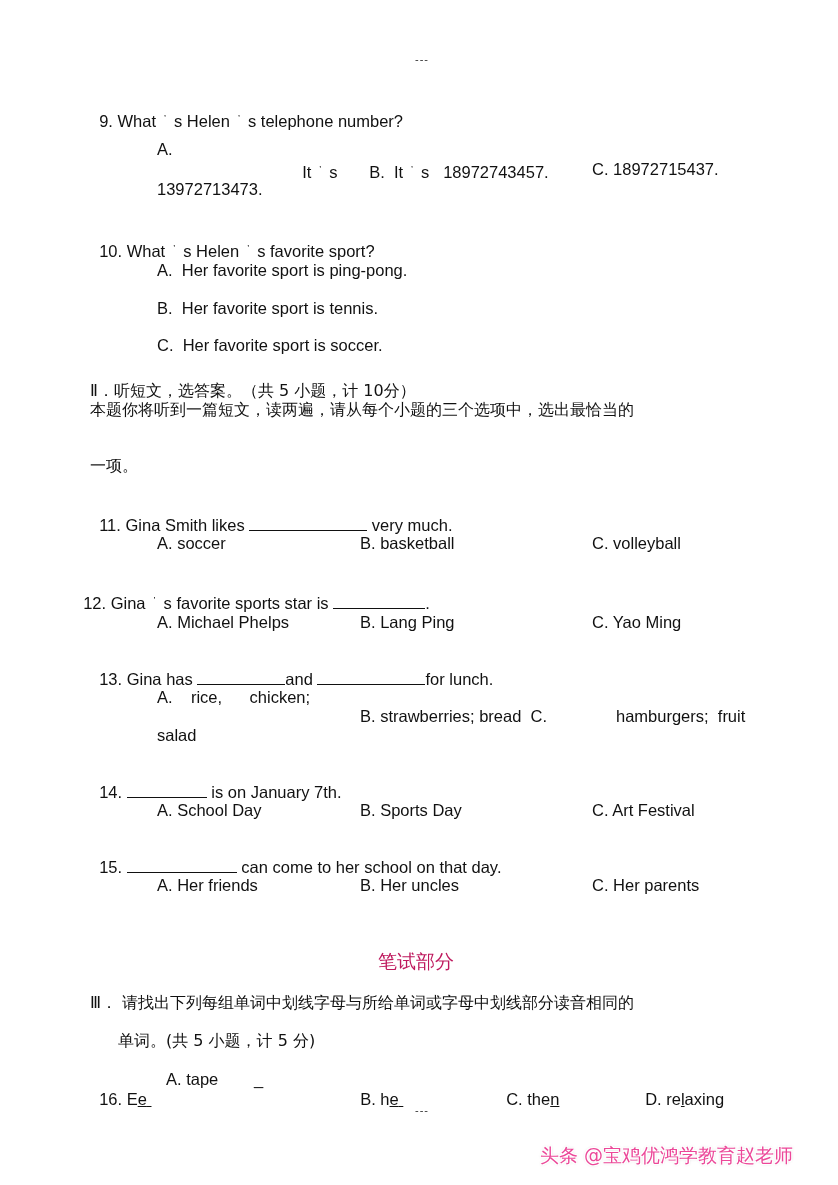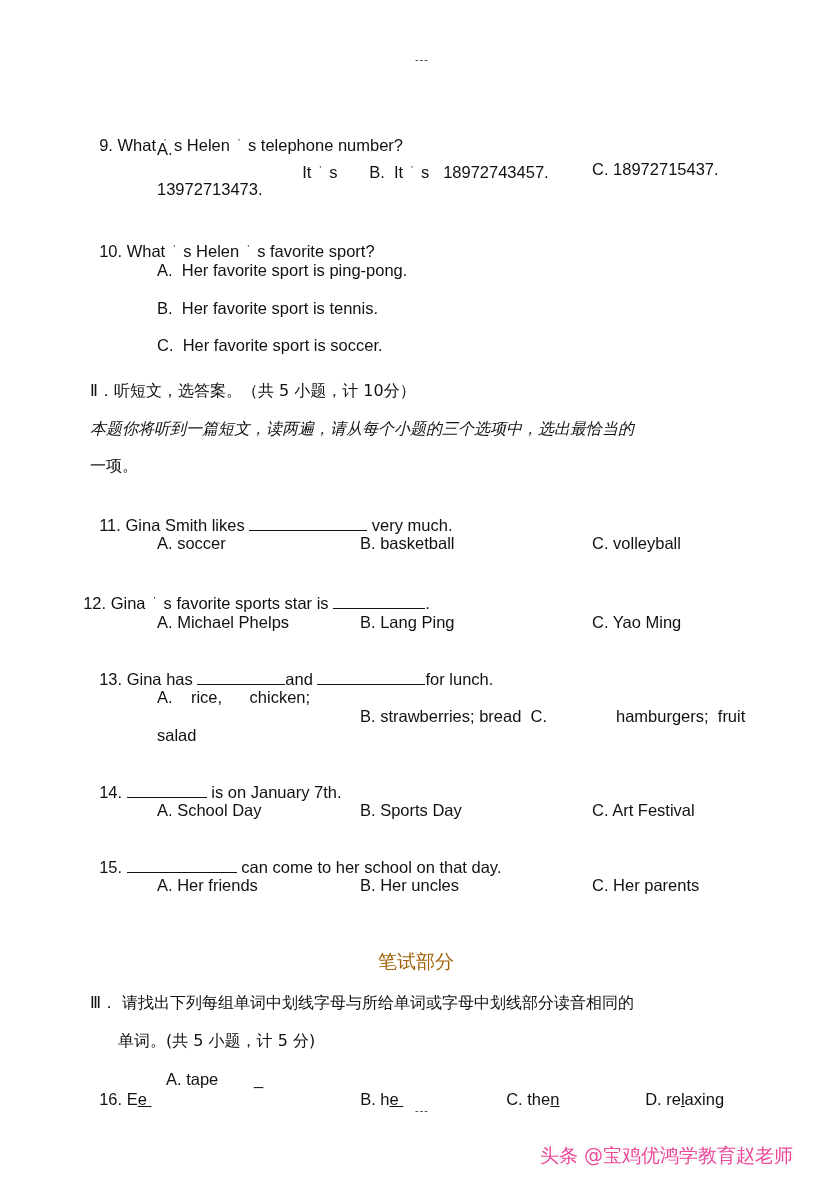--- a/index.html
+++ b/index.html
@@ -4,58 +4,58 @@
 <style>
   html, body { margin: 0; padding: 0; background: #ffffff; }
   body {
     width: 838px; height: 1185px; position: relative; overflow: hidden;
     font-family: "Liberation Sans", "DejaVu Sans", sans-serif;
     color: #111111; font-size: 16.5px;
   }
   .abs { position: absolute; white-space: pre; line-height: 20px; }
   .dash { font-size: 11px; color: #333; letter-spacing: 1px; }
   .cn { font-family: "DejaVu Sans", "Liberation Sans", sans-serif; font-size: 16px; text-align: right; }
-  .title-cn { font-family: "DejaVu Sans", sans-serif; font-size: 19px; color: #a16207; }
+  .title-cn { font-family: "DejaVu Sans", sans-serif; font-size: 19px; color: #be185d; }
   .blank { display: inline-block; border-bottom: 1.5px solid #111; height: 14px; vertical-align: baseline; }
   .u { text-decoration: underline; }
   .sup { font-size: 9px; vertical-align: 6px; margin: 0 8px; }
   .watermark {
     position: absolute; left: 540px; top: 1143px; font-size: 19px;
     font-family: "DejaVu Sans", sans-serif; color: #ec4899;
     text-shadow: 1px 1px 0 #fff, -1px -1px 0 #fff, 1px -1px 0 #fff, -1px 1px 0 #fff, 0 0 3px rgba(0,0,0,0.25);
     white-space: pre;
   }
 </style>
 </head>
 <body>
 
 <div class="abs dash" style="left:415px; top:49px;">---</div>
 
-<div class="abs" style="left:90px; top:112px;">
+<div class="abs" style="left:90px; top:88px;">
   <span>9. What</span><span class="sup">’</span><span>s Helen</span><span class="sup">’</span><span>s telephone number?</span>
 </div>
 <div class="abs" style="left:157px; top:139px;">A.</div>
 <div class="abs" style="left:293px; top:139px;">
   <span>It</span><span class="sup">’</span><span>s</span>
 </div>
 <div class="abs" style="left:360px; top:139px;">
   <span>B.</span>&nbsp;&nbsp;<span>It</span><span class="sup">’</span><span>s</span>&nbsp;&nbsp;&nbsp;<span>18972743457.</span>
 </div>
 <div class="abs" style="left:592px; top:159px;">C. 18972715437.</div>
 <div class="abs" style="left:157px; top:179px;">13972713473.</div>
 
 <div class="abs" style="left:90px; top:218px;text-align:right;">
   <span>10. What</span><span class="sup">’</span><span>s Helen</span><span class="sup">’</span><span>s favorite sport?</span>
 </div>
 <div class="abs" style="left:157px; top:260px;">A.  Her favorite sport is ping-pong.</div>
 <div class="abs" style="left:157px; top:298px;">B.  Her favorite sport is tennis.</div>
 <div class="abs" style="left:157px; top:335px;">C.  Her favorite sport is soccer.</div>
 
 <div class="abs cn" style="left:90px; top:381px;">Ⅱ．听短文，选答案。（共 5 小题，计 10分）</div>
-<div class="abs cn" style="left:90px; top:419px;font-style:italic;">本题你将听到一篇短文，读两遍，请从每个小题的三个选项中，选出最恰当的</div>
+<div class="abs cn" style="left:90px; top:400px;">本题你将听到一篇短文，读两遍，请从每个小题的三个选项中，选出最恰当的</div>
 <div class="abs cn" style="left:90px; top:456px;">一项。</div>
 
 <div class="abs" style="left:90px; top:495px;">
   <span>11. Gina Smith likes </span><span class="blank" style="width:118px;"></span><span> very much.</span>
 </div>
 <div class="abs" style="left:157px; top:533px;">A. soccer</div>
 <div class="abs" style="left:360px; top:533px;">B. basketball</div>
 <div class="abs" style="left:592px; top:533px;">C. volleyball</div>
 
 <div class="abs" style="left:74px; top:570px;">

